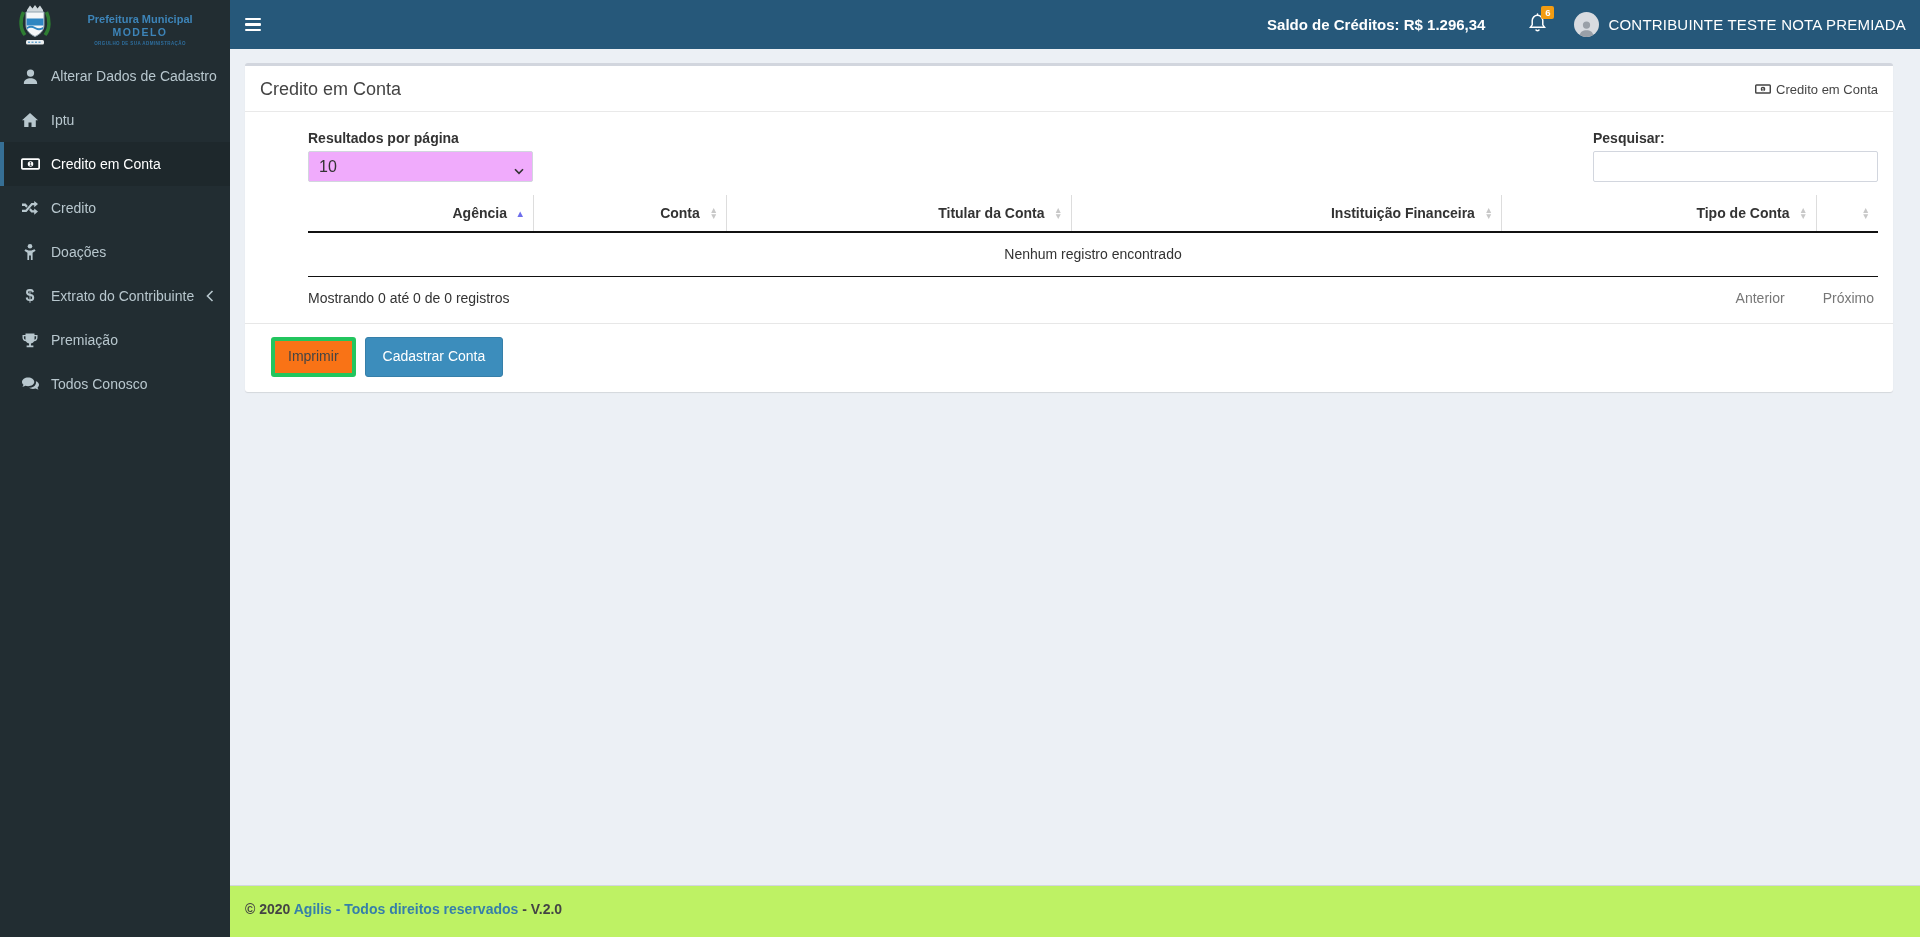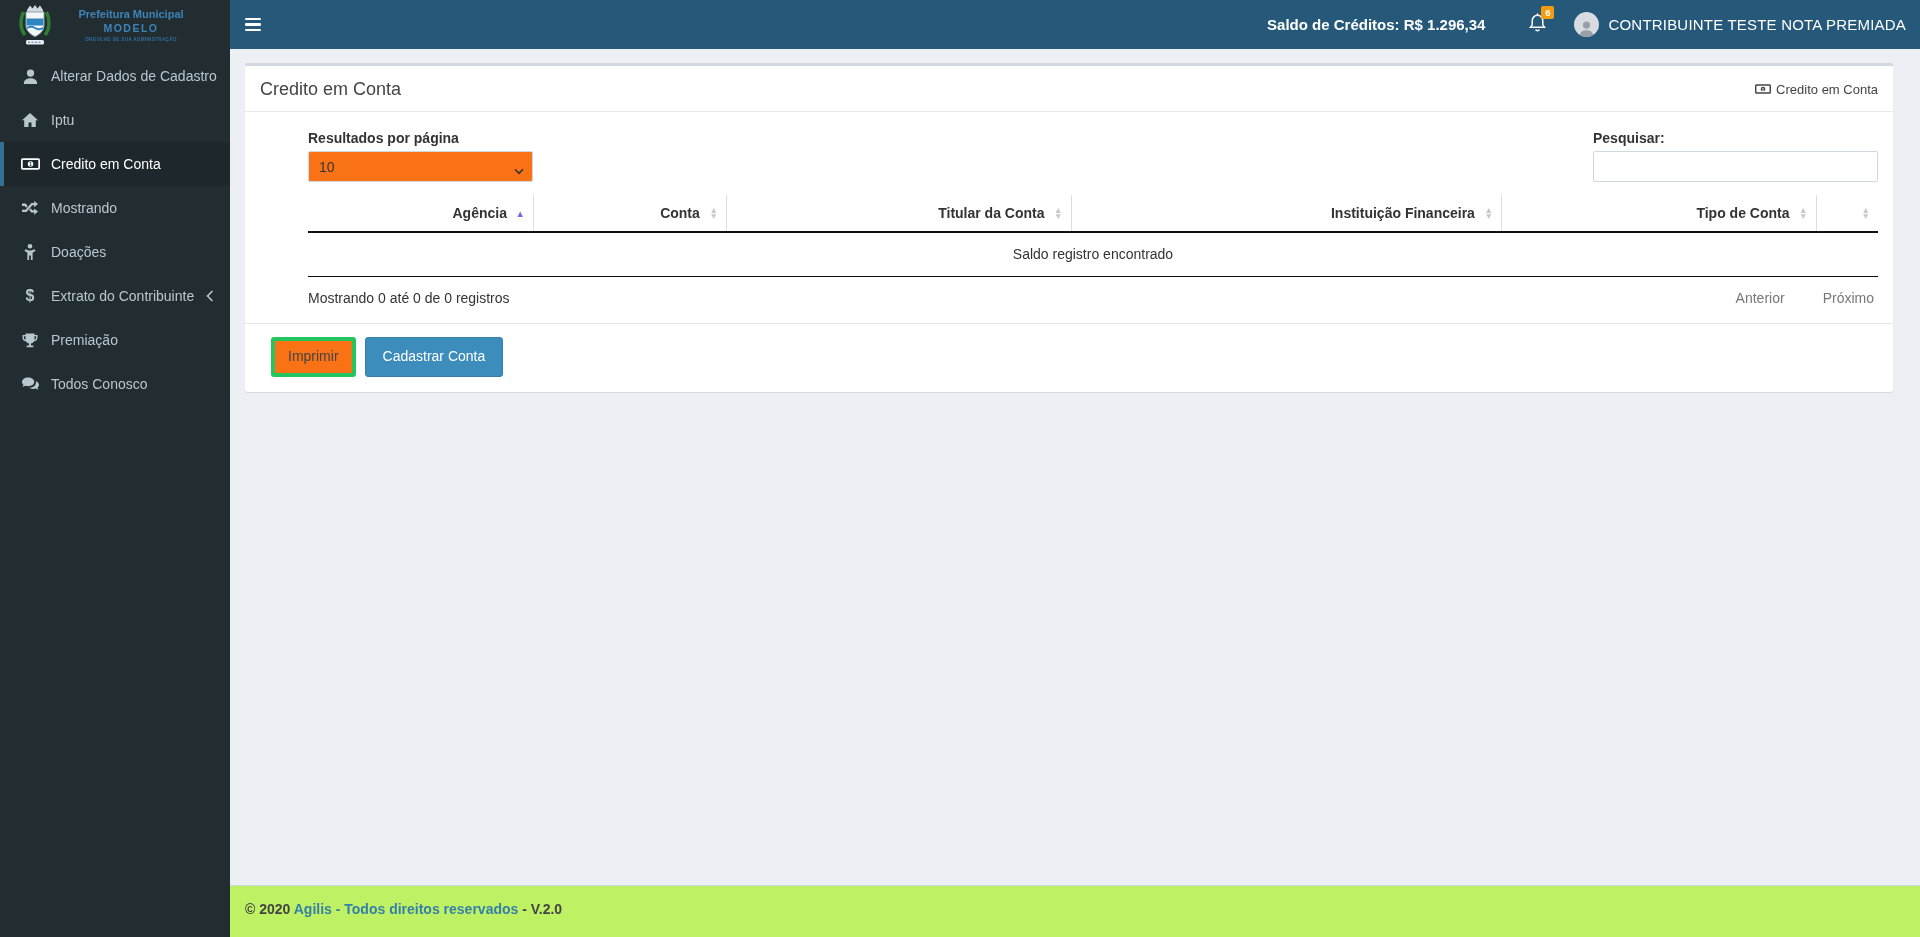--- a/index.html
+++ b/index.html
@@ -1,21 +1,21 @@
 <!DOCTYPE html>
 <html lang="pt-br"><head>
 <meta charset="utf-8">
 <style>
   * { margin:0; padding:0; box-sizing:border-box; }
   html,body { width:1920px; height:937px; overflow:hidden; font-family:"Liberation Sans", sans-serif; }
   body { display:flex; background:#ecf0f5; }
 
   
   .sidebar { width:230px; min-width:230px; background:#222d32; height:937px; display:flex; flex-direction:column; }
-  .logo { height:50px; display:flex; align-items:center; padding:3px 24px 3px 14px; gap:11px; }
+  .logo { height:50px; display:flex; align-items:flex-end; padding:3px 24px 3px 14px; gap:20px; }
   .logo-crest { width:42px; height:44px; flex:0 0 auto; }
   .logo-text { display:flex; flex-direction:column; align-items:center; line-height:1.25; width:128px; }
   .logo-line1 { color:#3d84b8; font-size:11px; font-weight:bold; white-space:nowrap; }
   .logo-line2 { color:#3d84b8; font-size:10.5px; font-weight:bold; letter-spacing:1.5px; }
   .logo-tagline { color:#2e6e9e; font-size:4.5px; font-weight:bold; letter-spacing:.4px; margin-top:2px; white-space:nowrap; }
   .nav { list-style:none; margin-top:4px; }
   .nav-item { height:44px; display:flex; align-items:center; padding-left:14px; border-left:4px solid transparent;
               color:#b8c7ce; font-size:14px; cursor:pointer; }
   .nav-item.active { background:#1e282c; color:#fff; border-left-color:#366f95; }
   .nav-icon { width:24px; display:flex; justify-content:center; align-items:center; margin-right:9px; flex:0 0 auto; }
@@ -43,22 +43,22 @@
   
   .content { flex:1; background:#ecf0f5; padding:14px 27px 0 15px; overflow:hidden; }
   .box { background:#fff; border-top:3px solid #d2d6de; border-radius:3px; box-shadow:0 1px 1px rgba(0,0,0,.1); }
   .box-header { display:flex; justify-content:space-between; align-items:center; padding:13px 15px 11px; border-bottom:1px solid #e9e9e9; }
   .box-title { font-size:18px; color:#444; font-weight:normal; }
   .breadcrumb { font-size:13px; color:#444; display:flex; align-items:center; gap:5px; }
   .box-body { padding:18px 15px 0;margin-left:48px; }
   .controls { display:flex; justify-content:space-between; align-items:flex-start; }
   .field-label { font-size:14px; font-weight:bold; color:#333; display:block; margin-bottom:5px; }
   .select-wrap { position:relative; width:225px; }
-  .select-wrap select { width:100%; height:31px; border:1px solid #d2d6de; border-radius:2px; background:#f97316;
-       font-family:"Liberation Sans", sans-serif; font-size:14px; color:#333; padding:0 26px 0 10px;
+  .select-wrap select { width:100%; height:31px; border:1px solid #d2d6de; border-radius:2px; background:#f0abfc;
+       font-family:"Liberation Sans", sans-serif; font-size:16px; color:#333; padding:0 26px 0 10px;
        appearance:none; -webkit-appearance:none; }
   .select-chevron { position:absolute; right:9px; top:10px; pointer-events:none; }
   .search-wrap { width:285px; }
   .search-wrap input { width:100%; height:31px; border:1px solid #d2d6de; border-radius:2px; padding:0 8px;
        font-family:"Liberation Sans", sans-serif; font-size:14px; color:#333; }
 
   
   table.grid { width:100%; border-collapse:collapse; margin-top:13px; }
   table.grid th { text-align:right; font-size:14px; color:#333; font-weight:bold; padding:10px 26px 10px 18px;
        border-bottom:2px solid #111; position:relative; cursor:pointer; white-space:nowrap; }
@@ -133,21 +133,21 @@
       <span class="nav-label">Credito em Conta</span>
     </li>
     <li class="nav-item">
       <span class="nav-icon">
         <svg width="16" height="14" viewBox="0 0 16 14" fill="currentColor">
             <path d="M0 2.6h3.6l2.2 2.5-1.5 1.7-1.6-1.9H0V2.6z"></path>
             <path d="M12.2 0l3.8 3.1-3.8 3.1V4.3h-1.9L4.5 11H0V8.7h3.6l5.8-6.6h2.8V0z"></path>
             <path d="M12.2 7.5l3.8 3.1-3.8 3.1v-2.2h-2.9L7.1 8.9l1.5-1.7 1.8 2.1h1.8V7.5z"></path>
           </svg>
       </span>
-      <span class="nav-label">Mostrando</span>
+      <span class="nav-label">Credito</span>
     </li>
     <li class="nav-item">
       <span class="nav-icon">
         <svg width="12" height="16" viewBox="0 0 12 16" fill="currentColor">
             <circle cx="6" cy="2.3" r="2.3"></circle>
             <path d="M.4 6.8 1.5 5.2 4.6 6.5h2.8L10.5 5.2 11.6 6.8 8.6 8.8V16H6.9v-4.6H5.1V16H3.4V8.8z"></path>
           </svg>
       </span>
       <span class="nav-label">Doações</span>
     </li>
@@ -290,21 +290,21 @@
                 <span></span>
                 <span class="sort-icons">
                     <span>▲</span>
                     <span>▼</span>
                   </span>
               </th>
             </tr>
           </thead>
           <tbody>
             <tr>
-              <td class="empty-cell" colspan="6">Saldo registro encontrado</td>
+              <td class="empty-cell" colspan="6">Nenhum registro encontrado</td>
             </tr>
           </tbody>
         </table>
 
         <div class="table-foot">
           <span class="table-info">Mostrando 0 até 0 de 0 registros</span>
           <span class="pager">
             <span>Anterior</span>
             <span>Próximo</span>
           </span>

